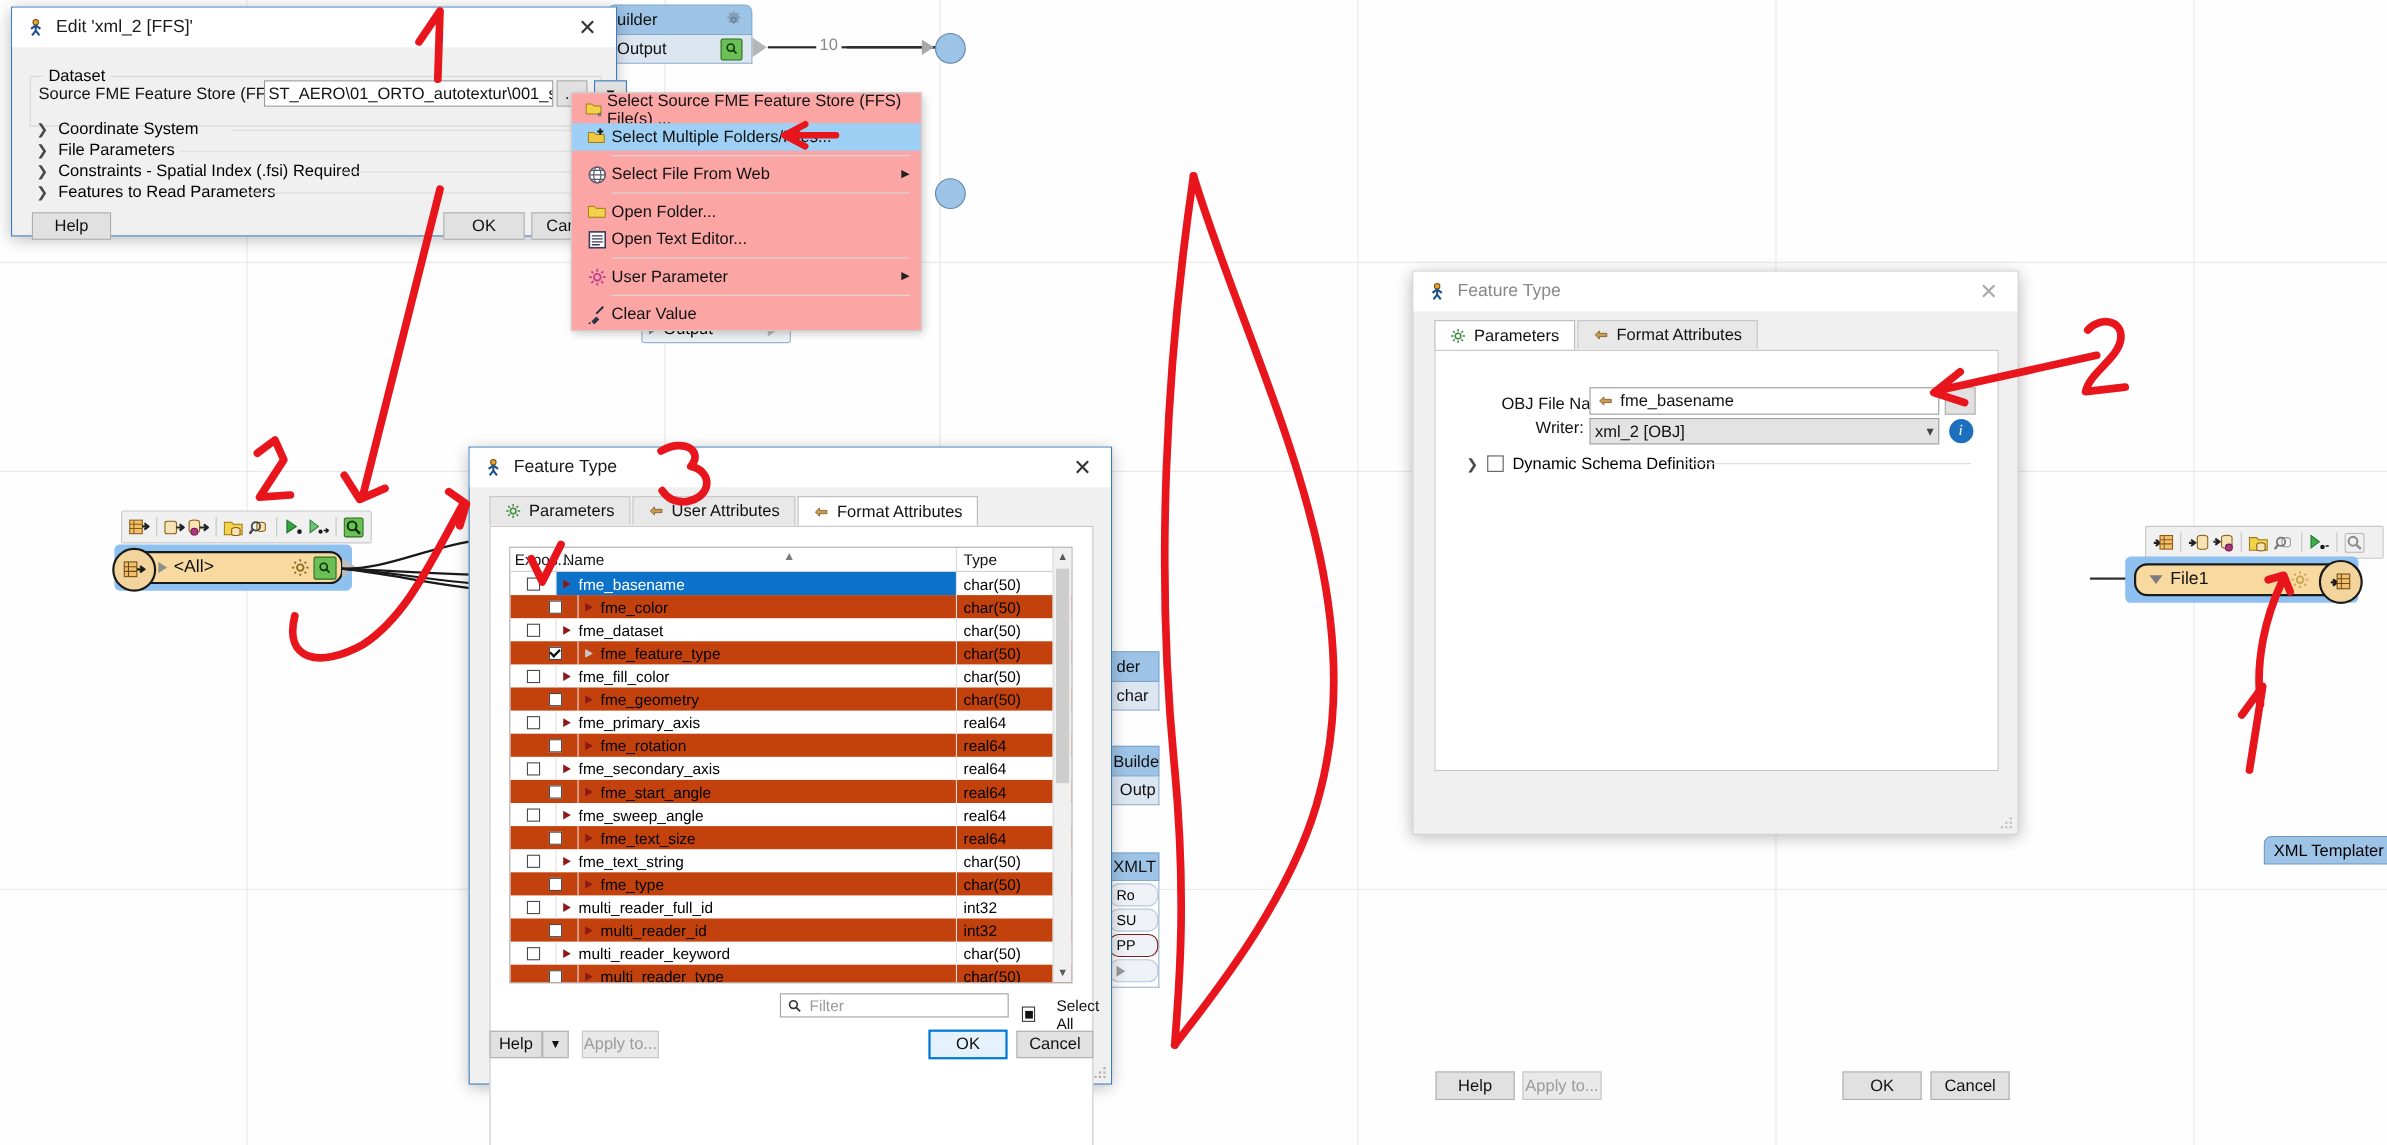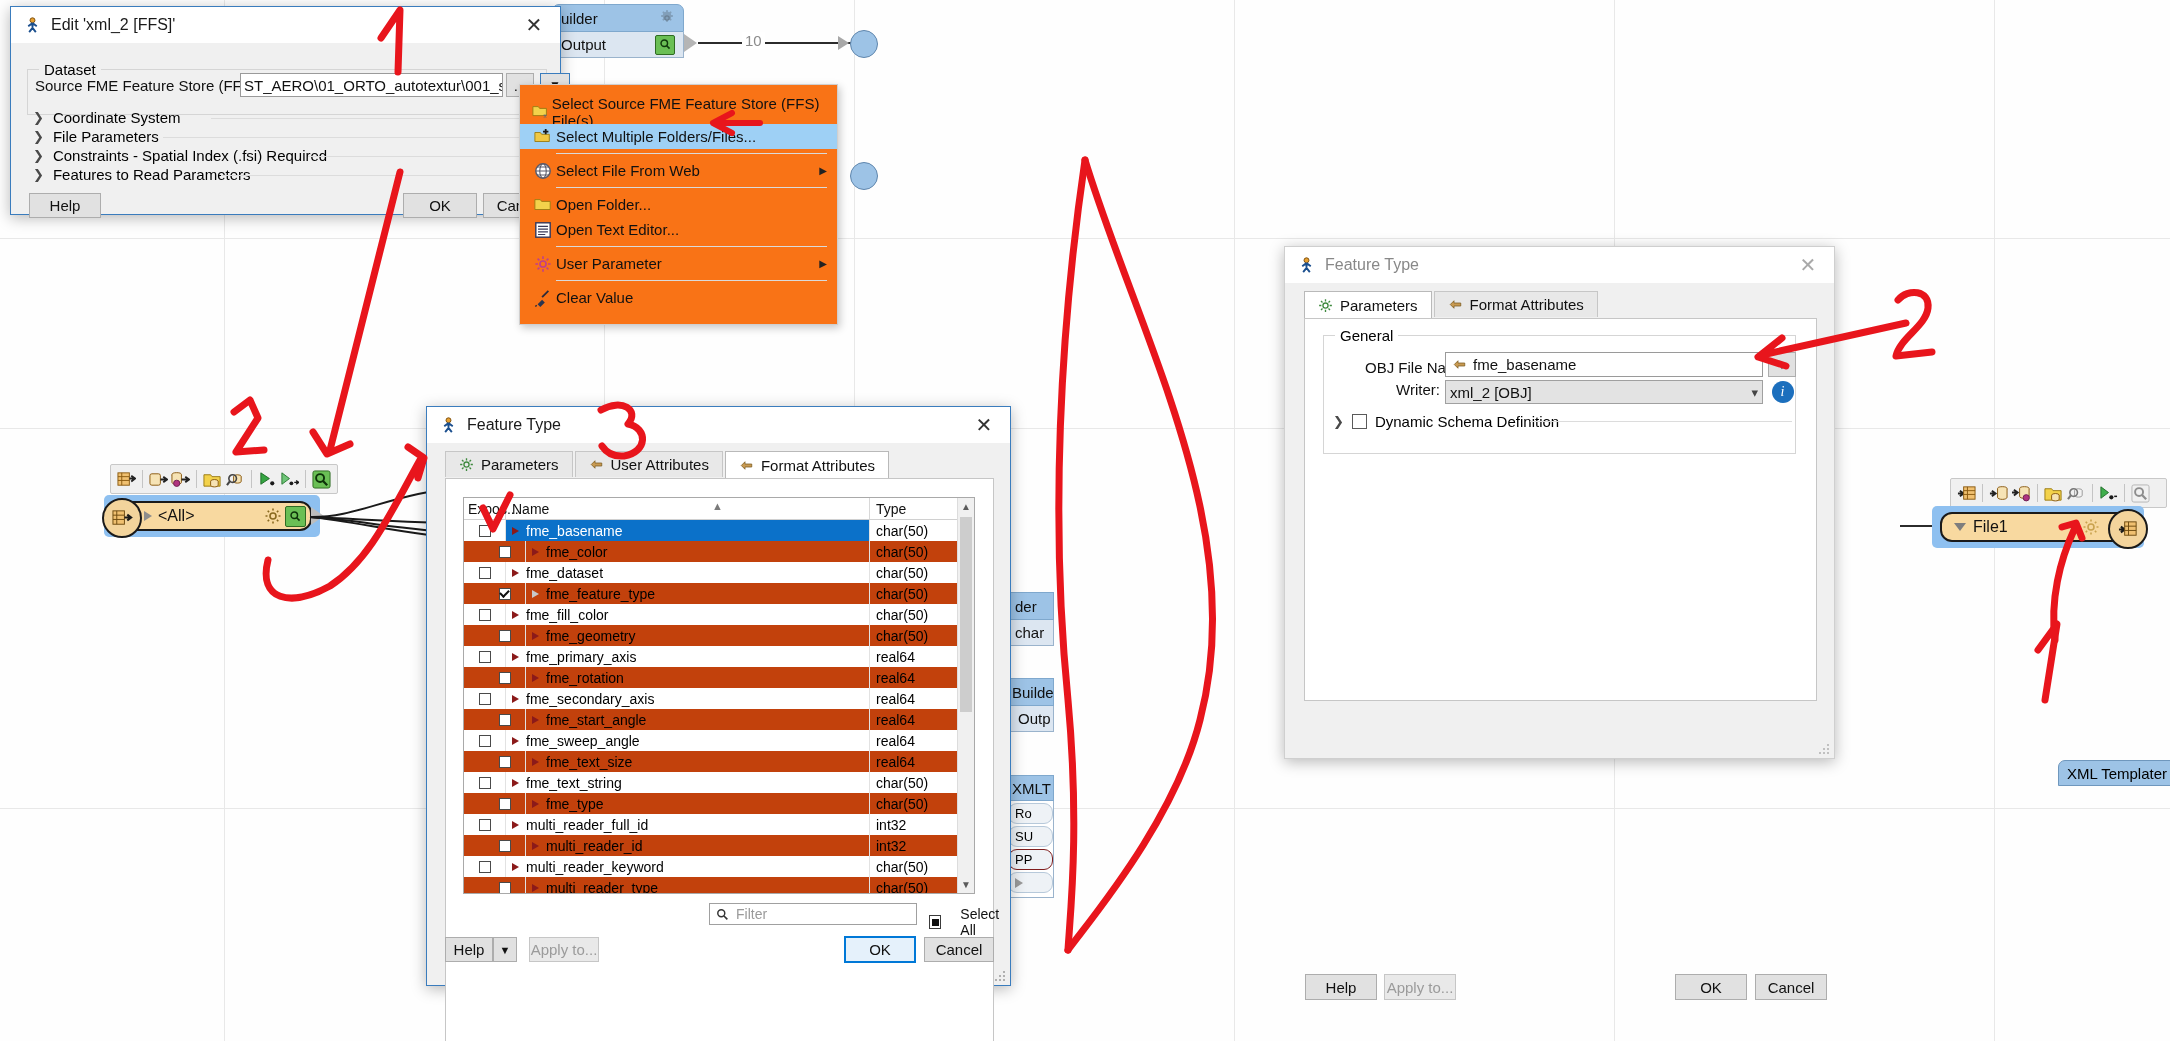--- a/index.html
+++ b/index.html
@@ -99,22 +99,22 @@
   .combo{
     position:absolute;background:#e3e3e3;border:1px solid #a0a0a0;box-sizing:border-box;
     display:flex;align-items:center;padding:0 4px;font-size:15px;color:#111;
   }
   .expander{position:absolute;display:flex;align-items:center;gap:9px;font-size:15px;}
   .chev{color:#4a4a4a;font-size:13px;}
   .rule{position:absolute;height:1px;background:#dcdcdc;}
 
   
   #ctxmenu{
-    position:absolute;background:#f97316;border:1px solid #cfcfcf;box-sizing:border-box;
-    box-shadow:2px 3px 8px rgba(0,0,0,.22);padding:14px 0;
+    position:absolute;background:#fca5a5;border:1px solid #cfcfcf;box-sizing:border-box;
+    box-shadow:2px 3px 8px rgba(0,0,0,.22);padding:2px 0;
   }
   .mi{height:25px;display:flex;align-items:center;padding:0 8px 0 10px;font-size:15px;color:#111;position:relative;}
   .mi.sel{background:#9ed0f5;}
   .mi .ic{width:26px;display:flex;align-items:center;justify-content:center;}
   .mi .sub{position:absolute;right:10px;font-size:10px;color:#222;}
   .msep{height:1px;background:#dadada;margin:4px 10px 4px 36px;}
 
   
   .tabstrip{position:absolute;display:flex;align-items:flex-start;height:28px;}
   .tab{
@@ -845,23 +845,20 @@
     </div>
     <div class="tab">
       <svg width="15" height="15" viewBox="0 0 20 20">
           <path d="M3 10l5-5v3h9v4H8v3z" fill="#c89a52" stroke="#7a5a1e"></path>
         </svg>
       <span>Format Attributes</span>
     </div>
   </div>
   <div class="tabpane" style="left:19px;top:71px;width:513px;height:383px;"></div>
 
-  <div class="grp" style="left:38px;top:88px;width:473px;height:119px;">
-    <span class="grp-lbl" style="background:#fff;">General</span>
-  </div>
 
   <div class="lbl" style="left:80px;top:112px;">OBJ File Name:</div>
   <div class="txtfield" style="left:160px;top:105px;width:318px;height:25px;gap:6px;padding-left:6px;">
     <svg width="15" height="15" viewBox="0 0 20 20">
         <path d="M3 10l5-5v3h9v4H8v3z" fill="#c89a52" stroke="#7a5a1e"></path>
       </svg>
     <span>fme_basename</span>
   </div>
   <div class="btn" style="left:483px;top:105px;width:28px;height:25px;font-size:11px;">▼</div>
 

